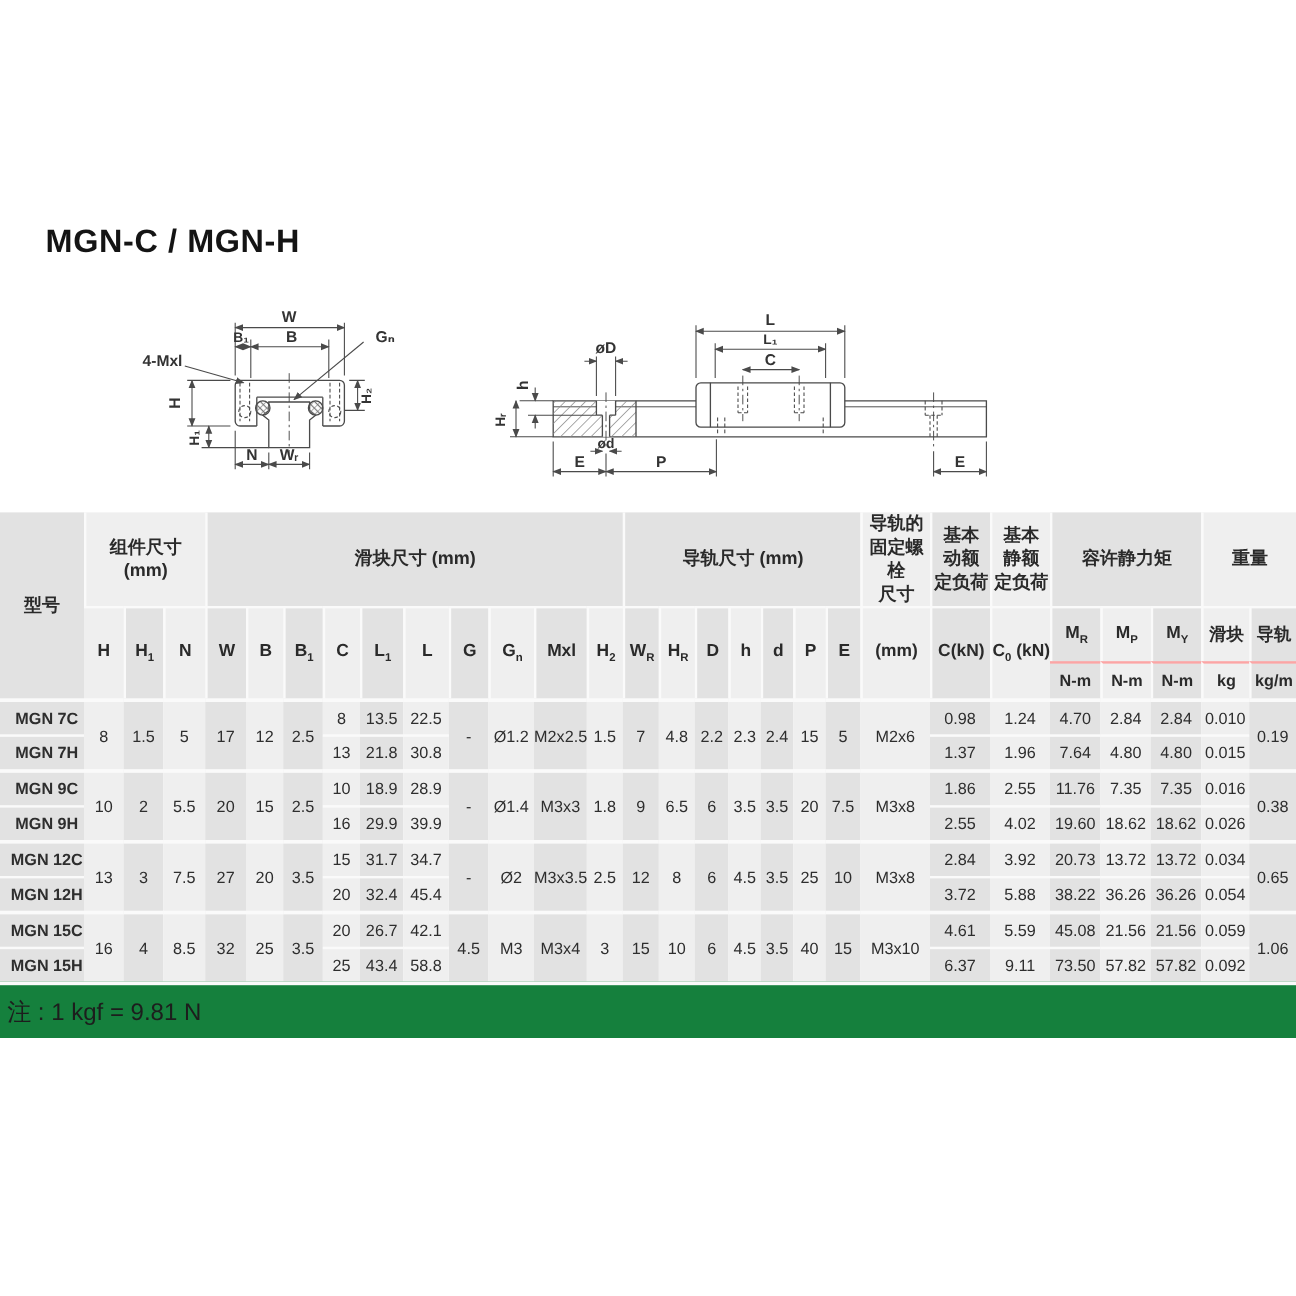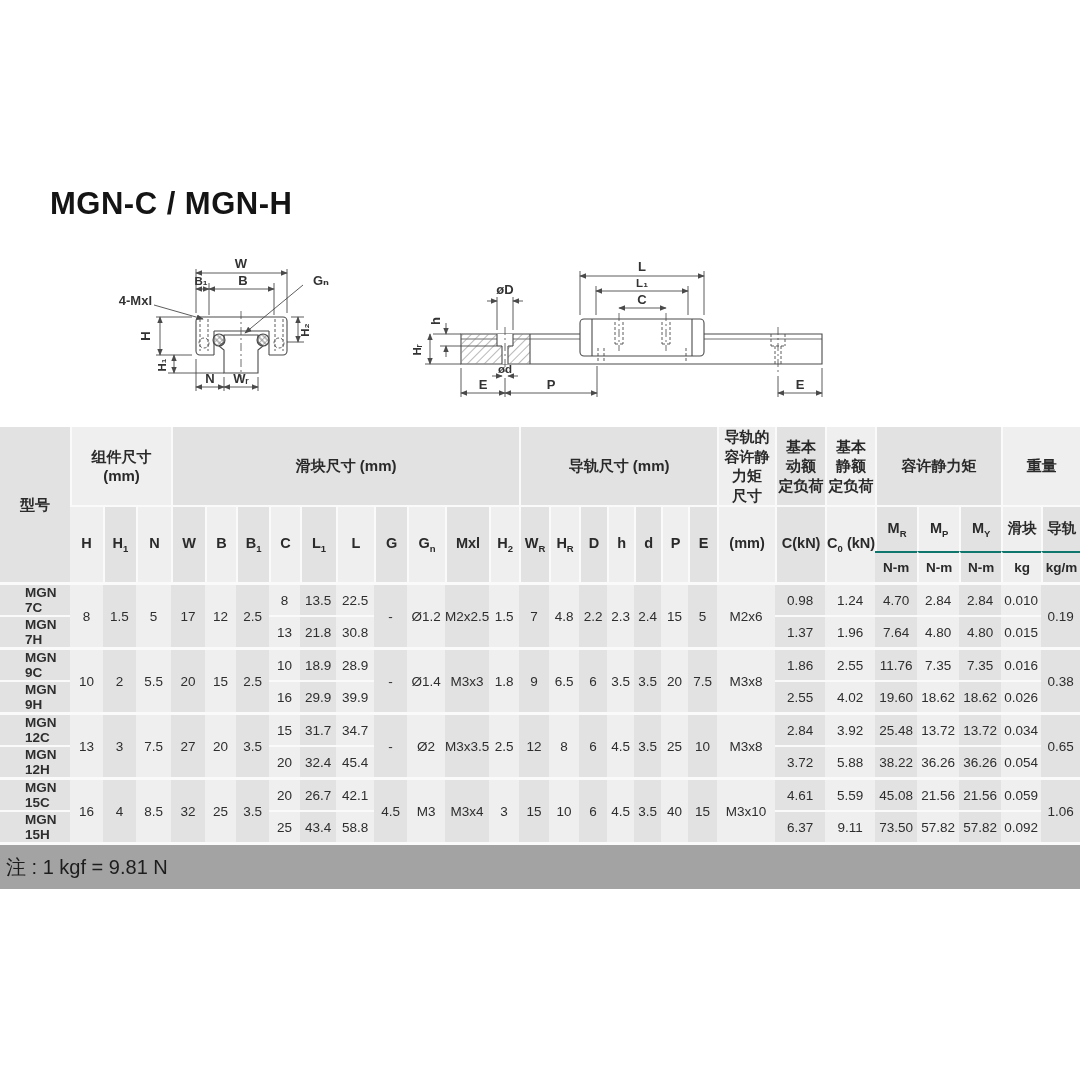--- a/index.html
+++ b/index.html
@@ -2,45 +2,45 @@
 <html><head>
 <meta charset="utf-8">
 <style>
   html,body{margin:0;padding:0;}
   body{
     width:1080px;height:1080px;background:#ffffff;position:relative;
     font-family:"Liberation Sans","DejaVu Sans",sans-serif;color:#222;
     overflow:hidden;
   }
   .title{
-    position:absolute;left:50px;top:186px;margin:0;
-    font-size:31px;font-weight:700;letter-spacing:.5px;color:#141414;
+    position:absolute;left:38px;top:186px;margin:0;
+    font-size:27px;font-weight:700;letter-spacing:.5px;color:#141414;
   }
   .tech{position:absolute;top:245px;left:0;}
   .tech text{font-family:"Liberation Sans","DejaVu Sans",sans-serif;font-size:13px;font-weight:700;fill:#333;}
   .tech .small{font-size:11.5px;}
   .tech line,.tech path,.tech rect,.tech polygon,.tech circle{vector-effect:non-scaling-stroke;}
 
   .table-wrap{position:absolute;top:427px;left:0;width:1080px;}
   table{width:1080px;table-layout:fixed;border-collapse:separate;border-spacing:0;}
   col.cd{background:#e2e2e2;}
   col.cl{background:#efefef;}
   th{font-weight:700;color:#2a2a2a;padding:0;}
   thead th{border-left:2px solid #fafafa;vertical-align:middle;text-align:center;}
   thead tr th:first-child{border-left:none;}
   .g-row th{height:72px;font-size:15px;line-height:1.3;white-space:pre-line;}
   .s-row th{height:44px;font-size:14.5px;border-top:2px solid #fafafa;}
-  .u-row th{height:29px;font-size:13.5px;border-top:2px solid #0f766e;}
+  .u-row th{height:29px;font-size:13.5px;border-top:2px solid #fca5a5;}
   sub{font-size:9.5px;}
   tbody td{height:27px;font-size:13.5px;text-align:center;vertical-align:middle;color:#2e2e2e;padding:0;}
-  td.model{text-align:left;padding-left:25px;font-weight:700;}
+  td.model{text-align:center;padding-left:8px;font-weight:700;}
   tr.r-a td{border-top:3px solid #fafafa;}
   tr.r-b td{border-top:2px solid #fafafa;}
   .note-band{
-    background:#a3a3a3;height:44px;display:flex;align-items:center;
+    background:#15803d;height:44px;display:flex;align-items:center;
     padding-left:6px;font-size:20px;color:#1d1d1d;border-top:3px solid #fafafa;
   }
 </style>
 </head>
 <body>
 
 <h1 class="title">MGN-C / MGN-H</h1>
 
 <svg class="tech" width="1080" height="178" viewBox="0 0 1080 178">
   <defs>
@@ -252,21 +252,21 @@
         <col class="cd" style="width: 39px;">
       </colgroup>
     <thead>
       <tr class="g-row">
         <th rowspan="3">型号</th>
         <th colspan="3">组件尺寸
 (mm)</th>
         <th colspan="10">滑块尺寸 (mm)</th>
         <th colspan="7">导轨尺寸 (mm)</th>
         <th>导轨的
-容许静力矩
+固定螺栓
 尺寸</th>
         <th>基本
 动额
 定负荷</th>
         <th>基本
 静额
 定负荷</th>
         <th colspan="3">容许静力矩</th>
         <th colspan="2">重量</th>
       </tr>
@@ -413,21 +413,21 @@
           <td rowspan="2">12</td>
           <td rowspan="2">8</td>
           <td rowspan="2">6</td>
           <td rowspan="2">4.5</td>
           <td rowspan="2">3.5</td>
           <td rowspan="2">25</td>
           <td rowspan="2">10</td>
           <td rowspan="2">M3x8</td>
           <td>2.84</td>
           <td>3.92</td>
-          <td>25.48</td>
+          <td>20.73</td>
           <td>13.72</td>
           <td>13.72</td>
           <td>0.034</td>
           <td rowspan="2">0.65</td>
         </tr>
         <tr class="r-b">
           <td class="model">MGN 12H</td>
           <td>20</td>
           <td>32.4</td>
           <td>45.4</td>

